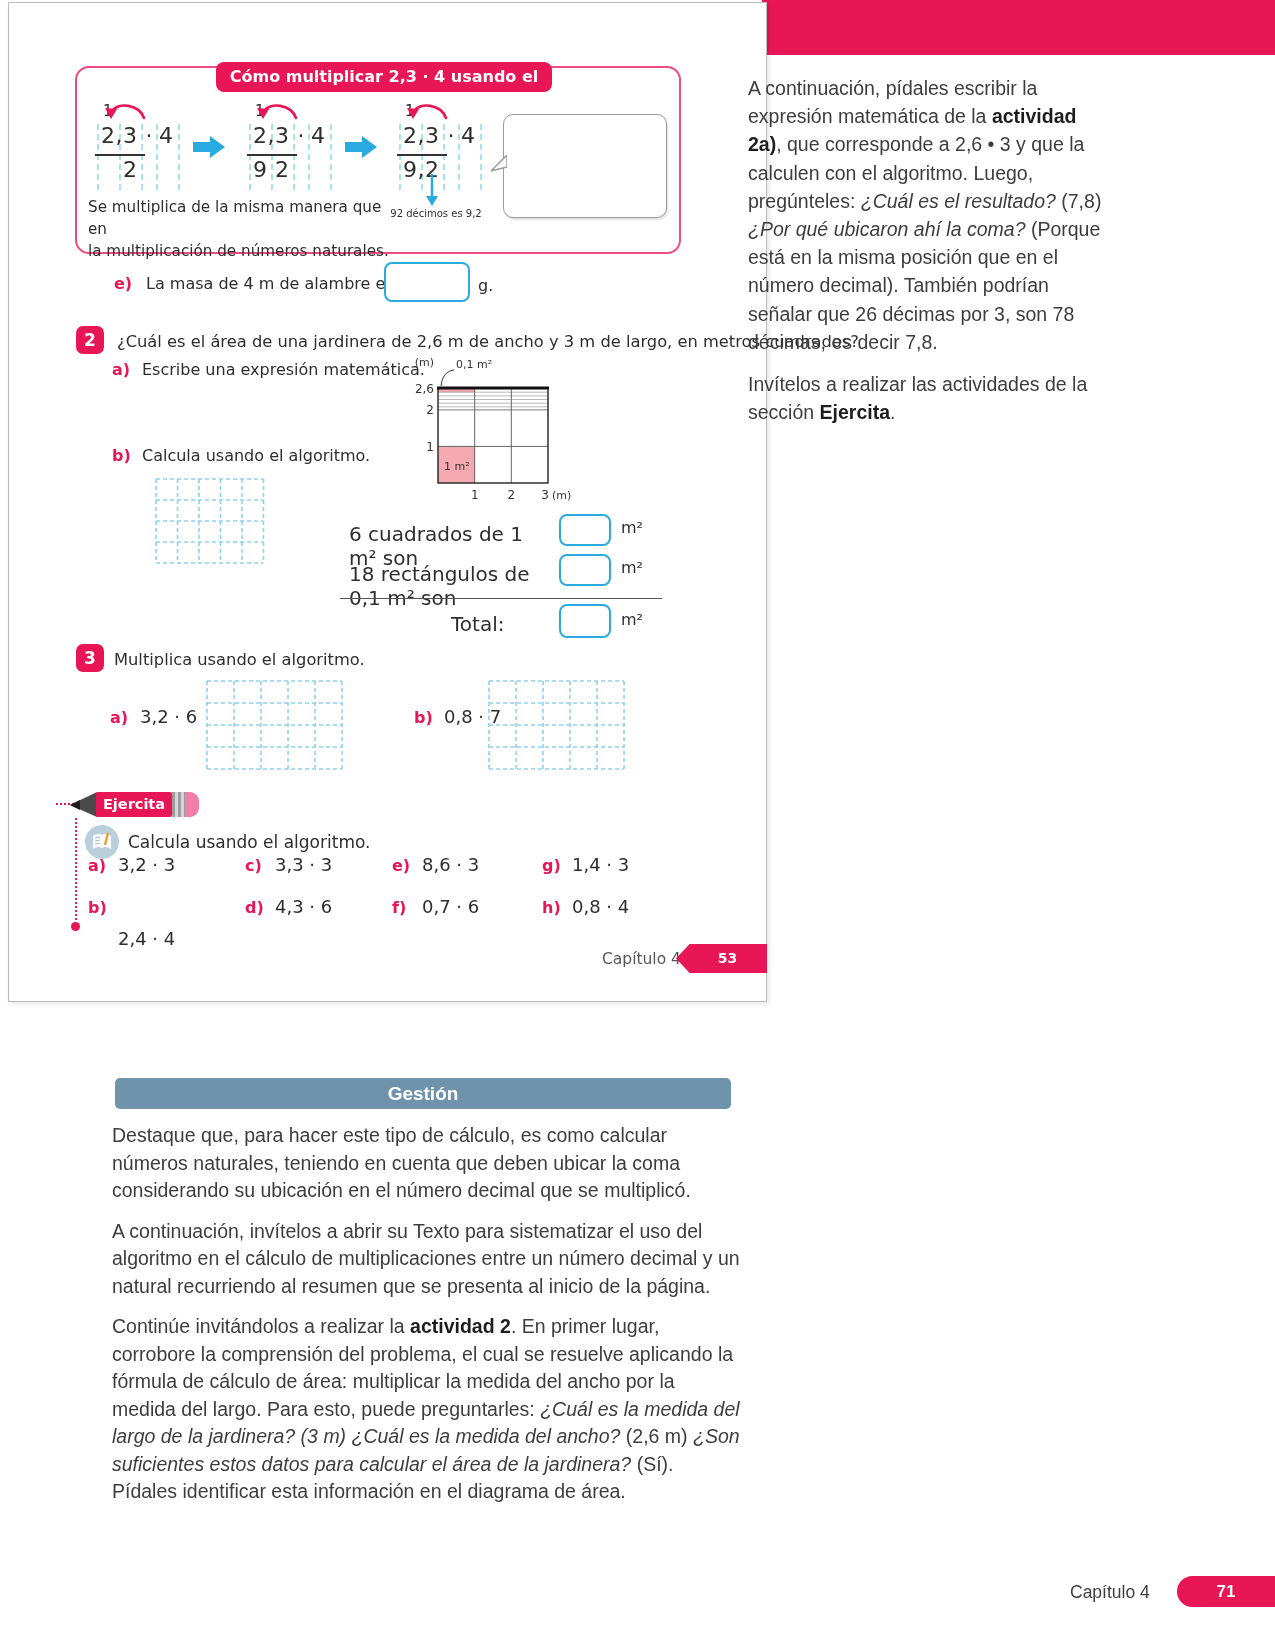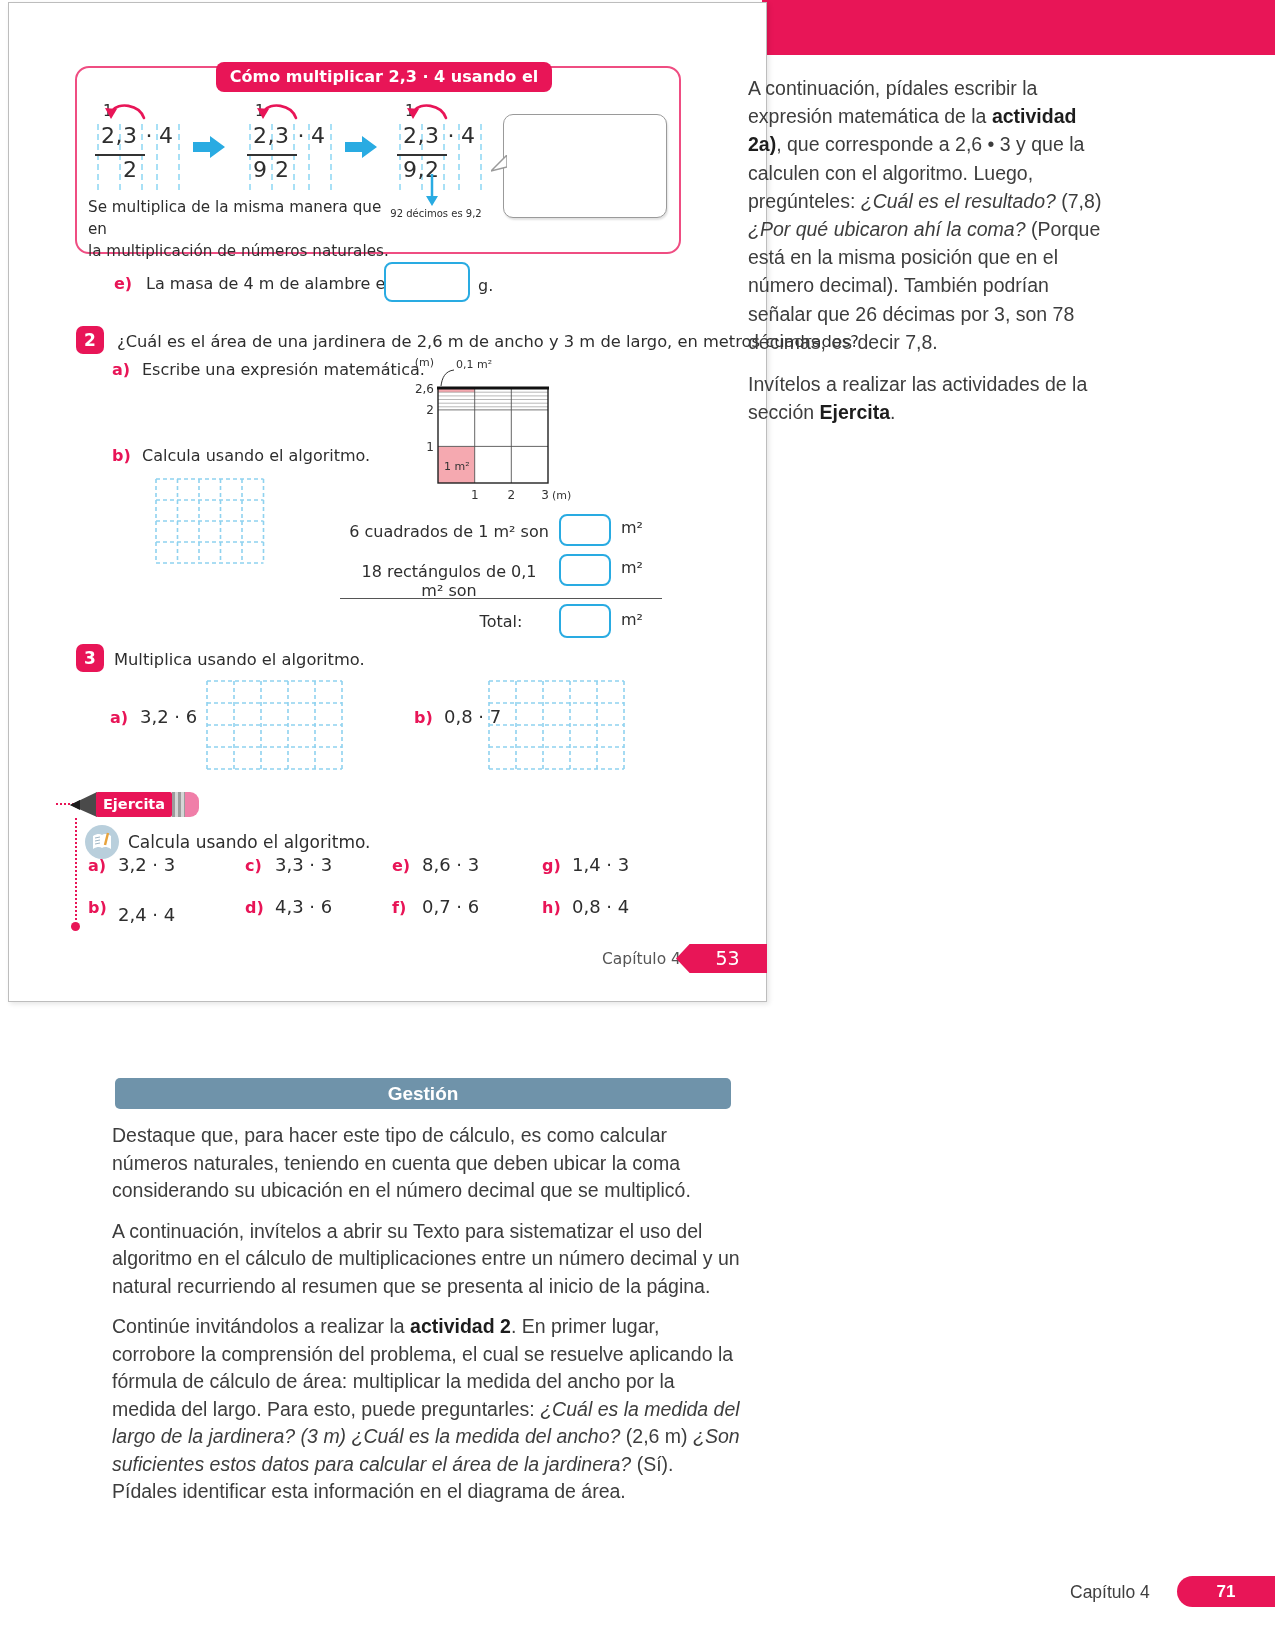--- a/index.html
+++ b/index.html
@@ -40,42 +40,42 @@
   .ansbox{position:absolute;border:2.5px solid var(--blue);border-radius:8px;background:#fff;}
   
   .badge-num{position:absolute;width:28px;height:28px;background:var(--pink);border-radius:7px;
              color:#fff;font-weight:bold;font-size:17px;text-align:center;line-height:28px;}
   .qtext{position:absolute;font-size:16.3px;}
   .ltr{position:absolute;color:var(--pink);font-weight:bold;font-size:16px;}
   .ptext{position:absolute;font-size:16px;}
   .dgrid{position:absolute;}
   .dgrid line{stroke:var(--dash);stroke-width:1.6;stroke-dasharray:4 3;}
   .rule{position:absolute;border-top:1.5px solid #555;}
-  .sumline{position:absolute;font-size:16px;text-align:center;}
+  .sumline{position:absolute;font-size:20px;text-align:left;}
   .unit{position:absolute;font-size:16px;}
   .expr{position:absolute;font-size:18px;}
   
   .diagram text{font-family:"DejaVu Sans",sans-serif;fill:#333;}
   
   .pencil-body{position:absolute;left:96px;top:792px;width:76px;height:25px;background:var(--pink);
                color:#fff;font-weight:bold;font-size:14.5px;text-align:center;line-height:25px;border-radius:2px;}
   .pencil-ferrule{position:absolute;left:172px;top:792px;width:13px;height:25px;
                   background:repeating-linear-gradient(90deg,#9c9c9c 0 3px,#d6d6d6 3px 6px);}
   .pencil-eraser{position:absolute;left:185px;top:792px;width:14px;height:25px;background:#f07ea8;
                  border-radius:0 9px 9px 0;}
   .dotted-h{position:absolute;left:56px;top:803px;width:18px;border-top:2px dotted var(--pink);}
   .dotted-v{position:absolute;left:75px;top:818px;height:102px;border-left:2px dotted var(--pink);}
   .dot-end{position:absolute;left:71px;top:922px;width:9px;height:9px;border-radius:50%;background:var(--pink);}
   .exq{font-size:17px;position:absolute;}
   
   .mini-chapter{position:absolute;left:602px;top:950px;font-size:15.5px;color:#555;
                 font-family:"DejaVu Sans",sans-serif;}
   .flag{position:absolute;left:676px;top:944px;width:91px;height:29px;background:var(--pink);
-        clip-path:polygon(0 50%,15% 0,100% 0,100% 100%,15% 100%);color:#fff;font-weight:normal;
-        font-size:19px;text-align:center;line-height:29px;padding-left:12px;}
+        clip-path:polygon(0 50%,15% 0,100% 0,100% 100%,15% 100%);color:#fff;font-weight:bold;
+        font-size:14px;text-align:center;line-height:29px;padding-left:12px;}
   
   .pink-topbar{position:absolute;left:762px;top:0;width:513px;height:55px;background:var(--pink);}
   .guide-col{position:absolute;font-size:19.5px;line-height:28.2px;color:var(--body);}
   .guide-col p{margin-bottom:14px;}
   .rs-b{font-weight:bold;color:#1d1d1d;}
   .rs-i{font-style:italic;}
   .gestion-bar{position:absolute;left:115px;top:1078px;width:616px;height:31px;background:var(--slate);
                border-radius:5px;color:#fff;font-weight:bold;font-size:19px;text-align:center;line-height:31px;}
   .gestion-text{position:absolute;left:112px;top:1122px;width:630px;font-size:19.5px;line-height:27.5px;}
   .gestion-text p{margin-bottom:13px;}
@@ -319,21 +319,21 @@
     <span class="ltr" style="left:88px;top:856px">a)</span>
     <span class="expr" style="left:118px;top:854px">3,2 · 3</span>
     <span class="ltr" style="left:245px;top:856px">c)</span>
     <span class="expr" style="left:275px;top:854px">3,3 · 3</span>
     <span class="ltr" style="left:392px;top:856px">e)</span>
     <span class="expr" style="left:422px;top:854px">8,6 · 3</span>
     <span class="ltr" style="left:542px;top:856px">g)</span>
     <span class="expr" style="left:572px;top:854px">1,4 · 3</span>
 
     <span class="ltr" style="left:88px;top:898px">b)</span>
-    <span class="expr" style="left:118px;top:904px">2,4 · 4</span>
+    <span class="expr" style="left:118px;top:928px">2,4 · 4</span>
     <span class="ltr" style="left:245px;top:898px">d)</span>
     <span class="expr" style="left:275px;top:896px">4,3 · 6</span>
     <span class="ltr" style="left:392px;top:898px">f)</span>
     <span class="expr" style="left:422px;top:896px">0,7 · 6</span>
     <span class="ltr" style="left:542px;top:898px">h)</span>
     <span class="expr" style="left:572px;top:896px">0,8 · 4</span>
 
     <span class="mini-chapter">Capítulo 4</span>
     <div class="flag">53</div>
   </section>

